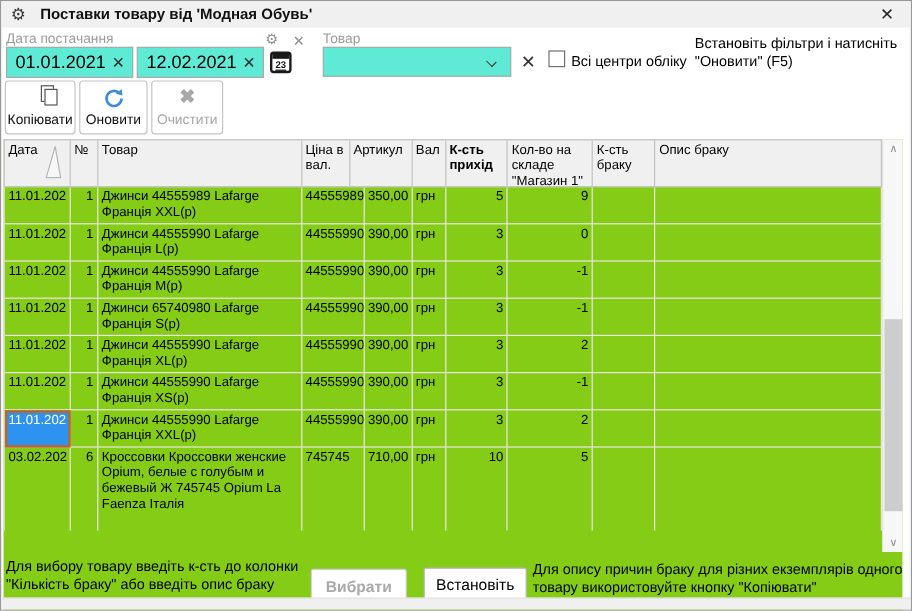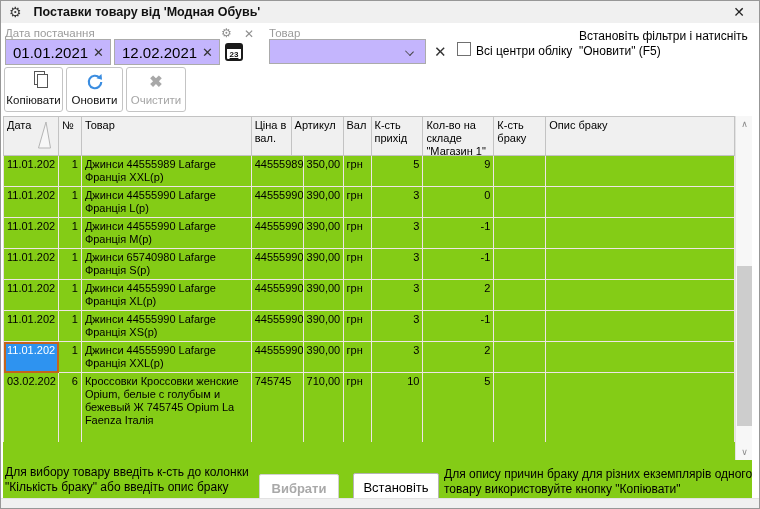--- a/index.html
+++ b/index.html
@@ -12,21 +12,21 @@
   .titlebar { position:absolute; left:0; top:0; right:0; height:22px; background:#f0f0f0;
               display:flex; align-items:center; }
   .titlebar .gear { font-size:14px; color:#3a3a3a; margin-left:8px; line-height:1; }
   .titlebar .title { font-size:12.5px; font-weight:bold; color:#111; margin-left:12px; }
   .titlebar .close { position:absolute; right:10px; top:2px; font-size:14px; color:#222;
                      cursor:pointer; padding:1px 4px; }
 
   
   .lbl { position:absolute; font-size:11.5px; color:#9b9b9b; }
   .mini-ico { position:absolute; font-size:12px; color:#8f8f8f; }
-  .field { position:absolute; background:#c4b5fd; border:1px solid #ababab; display:flex;
+  .field { position:absolute; background:#5eead4; border:1px solid #ababab; display:flex;
            align-items:center; }
   .datefield { height:26px; font-size:15px; color:#000; padding-left:7px; }
   .datefield .clear { margin-left:auto; margin-right:6px; font-size:13px; color:#333; cursor:pointer; }
   .calbtn { position:absolute; width:18px; height:18px; border:2px solid #1a1a1a; border-radius:3px;
             background:#fff; font-size:8px; font-weight:bold; text-align:center; cursor:pointer; }
   .calbtn .caltop { display:block; height:4px; background:#1a1a1a; border-radius:0; }
   .calbtn .calnum { display:block; margin-top:1px; text-decoration:underline; color:#111; }
   .combo { height:25px; cursor:pointer; }
   .combo .chev { position:absolute; right:12px; top:8px; width:7px; height:7px;
                  border-right:1.6px solid #444; border-bottom:1.6px solid #444;
@@ -147,21 +147,21 @@
   <div class="grid">
     <div class="ghead" id="grid-header">
         <div class="hcell" style="width: 55px;"><span>Дата</span><svg width="15" height="28" viewBox="0 0 15 28" class="sort-ico">
             <polygon points="9,1 13.5,27 1.5,27" fill="#f7f7f7" stroke="#b5b5b5" stroke-width="1"></polygon>
           </svg></div>
         <div class="hcell" style="width: 23px;"><span>№</span></div>
         <div class="hcell" style="width: 170px;"><span>Товар</span></div>
         <div class="hcell" style="width: 40px;"><span>Ціна в вал.</span></div>
         <div class="hcell" style="width: 52px;"><span>Артикул</span></div>
         <div class="hcell" style="width: 28px;"><span>Вал</span></div>
-        <div class="hcell" style="width: 52px;"><span>К-сть прихід</span></div>
+        <div class="hcell" style="width: 52px; font-weight: bold;"><span>К-сть прихід</span></div>
         <div class="hcell" style="width: 71px;"><span>Кол-во на складе "Магазин 1"</span></div>
         <div class="hcell" style="width: 52px;"><span>К-сть браку</span></div>
         <div class="hcell" style="width: 189px;"><span>Опис браку</span></div>
       </div>
     <div class="grows" id="grid-rows">
         <div class="grow" style="min-height: 29px;">
           <div class="gcell" style="width: 55px; text-align: left;">11.01.202</div>
           <div class="gcell" style="width: 23px; text-align: right;">1</div>
           <div class="gcell wrap" style="width: 170px; text-align: left;">Джинси 44555989 Lafarge Франція XXL(р)</div>
           <div class="gcell" style="width: 52px; text-align: left;">44555989</div>

